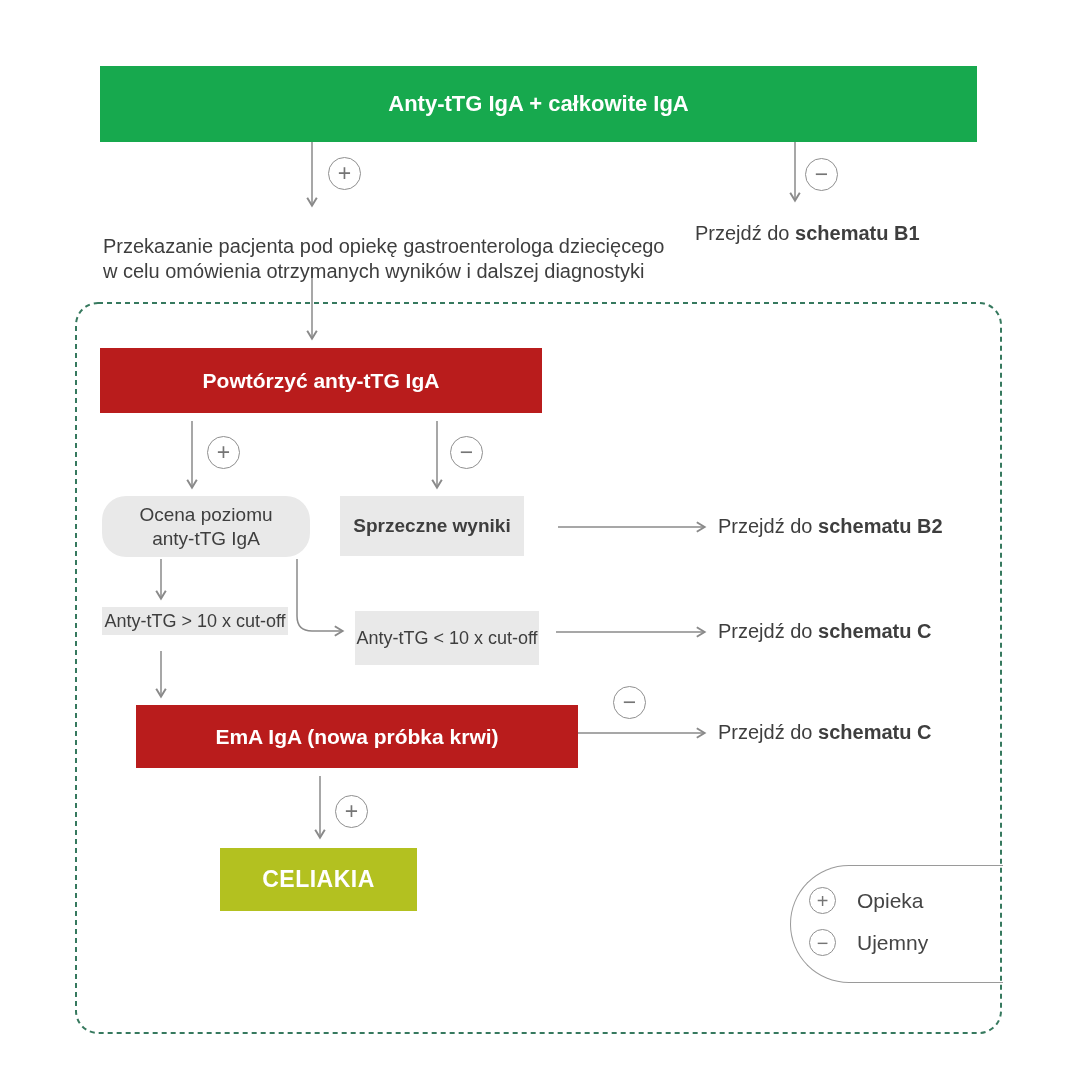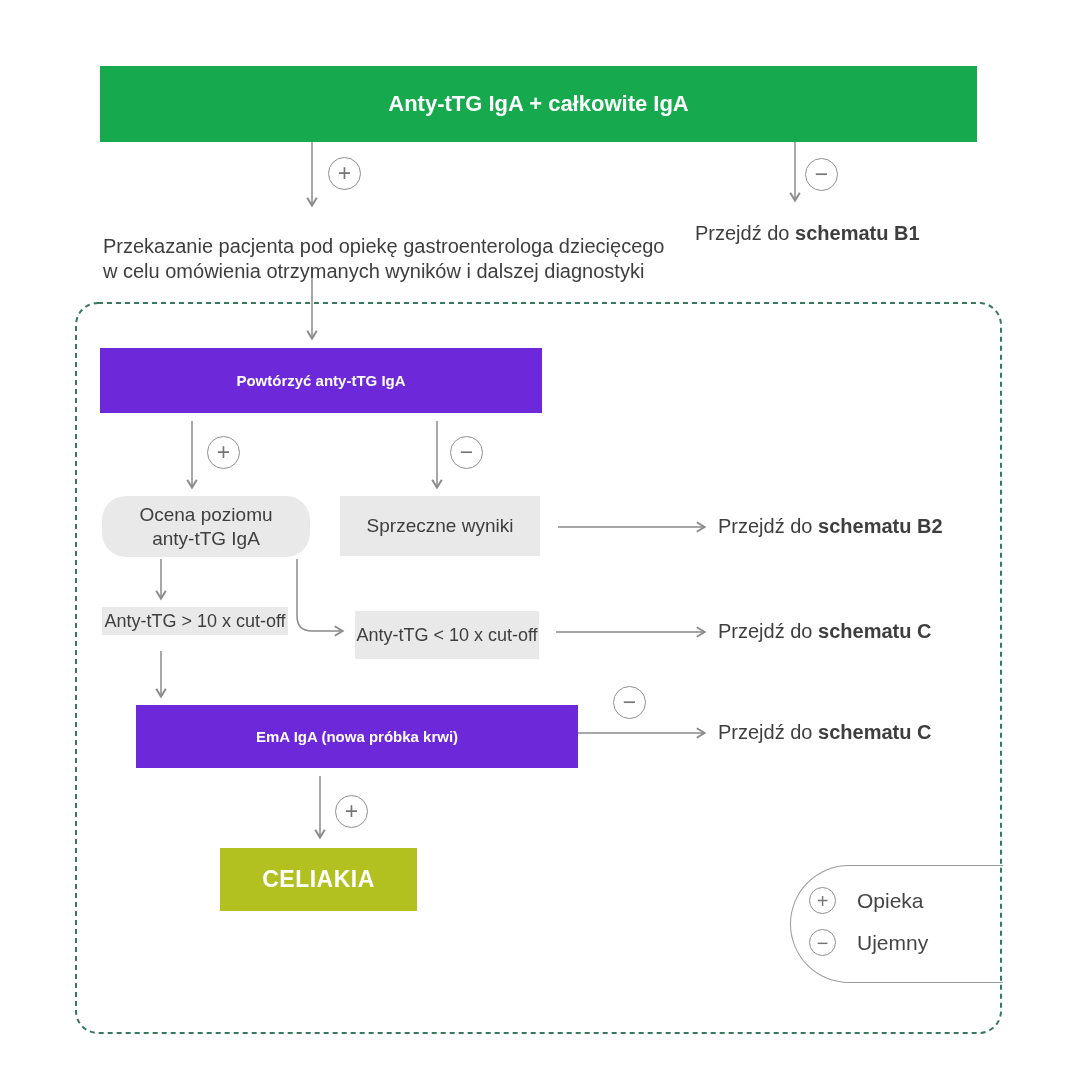--- a/index.html
+++ b/index.html
@@ -11,28 +11,28 @@
   .abs { position:absolute; }
   svg.connectors { position:absolute; left:0; top:0; width:1080px; height:1074px; }
 
   .banner {
     left:100px; top:66px; width:877px; height:76px; background:#17A94E;
     color:#fff; font-weight:bold; font-size:22px;
     display:flex; align-items:center; justify-content:center;
   }
 
   .box { display:flex; flex-direction:column; align-items:center; justify-content:center; text-align:center; box-sizing:border-box; }
-  .box-dark  { background:#6d28d9; color:#fff; font-weight:bold; font-size:15px; }
+  .box-dark  { background:#b91c1c; color:#fff; font-weight:bold; font-size:21px; }
   .box-light { background:#E9E9E9; color:#3E3E3E; font-size:19px; }
 
   .b-repeat    { left:100px; top:348px; width:442px; height:65px; }
   .b-ocena     { left:102px; top:496px; width:208px; height:61px; line-height:24px;border-radius:24px; }
-  .b-sprzeczne { left:340px; top:496px; width:200px; height:60px; }
+  .b-sprzeczne { left:340px; top:496px; width:184px; height:60px;font-weight:bold; }
   .b-gt        { left:102px; top:607px; width:186px; height:28px; font-size:18px; }
-  .b-lt        { left:355px; top:611px; width:184px; height:48px; font-size:18px; }
+  .b-lt        { left:355px; top:611px; width:184px; height:54px; font-size:18px; }
   .b-ema       { left:100px; top:705px; width:442px; height:63px;margin-left:36px; }
   .b-celiakia  { left:220px; top:848px; width:197px; height:63px; background:#B3C120;
                  color:#fff; font-weight:bold; font-size:23px; letter-spacing:.5px; }
 
   .note { left:103px; top:214px; font-size:20px; line-height:25px;margin-top:20px; }
 
   .link { font-size:20px; white-space:nowrap; }
   .link b { font-weight:bold;text-align:center; }
   .link-b1 { left:695px; top:222px; }
   .link-b2 { left:718px; top:515px; }

